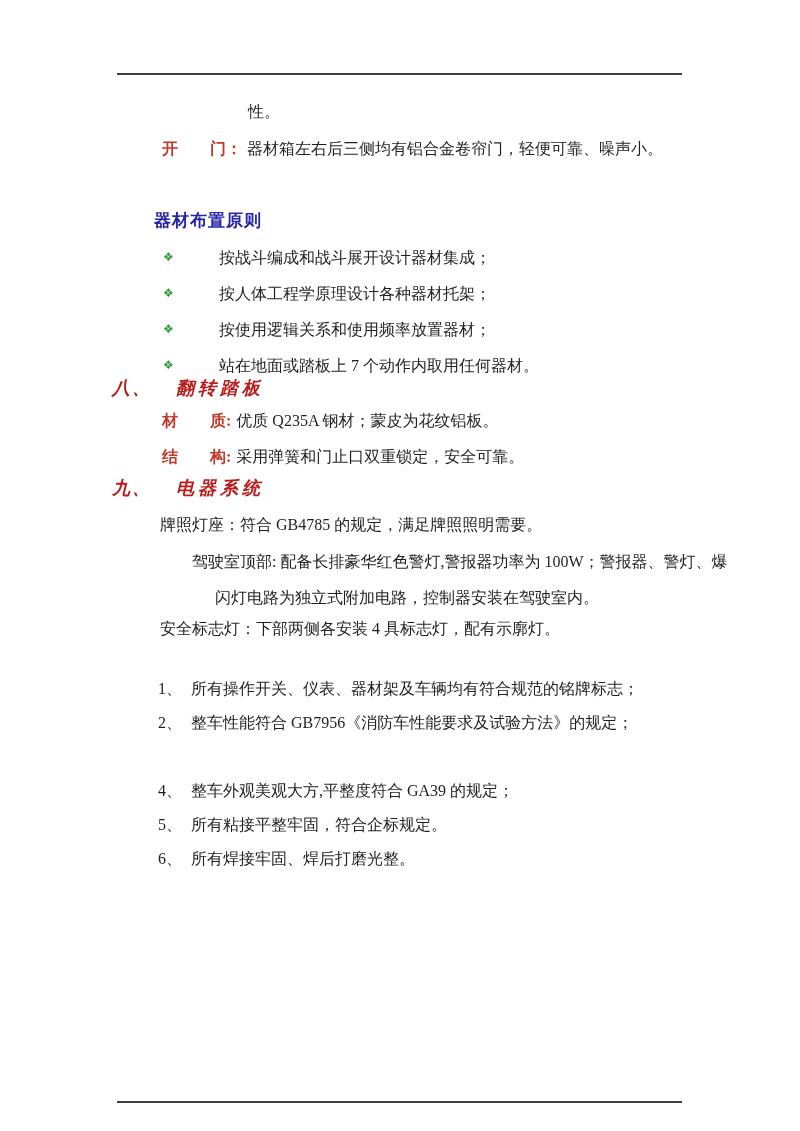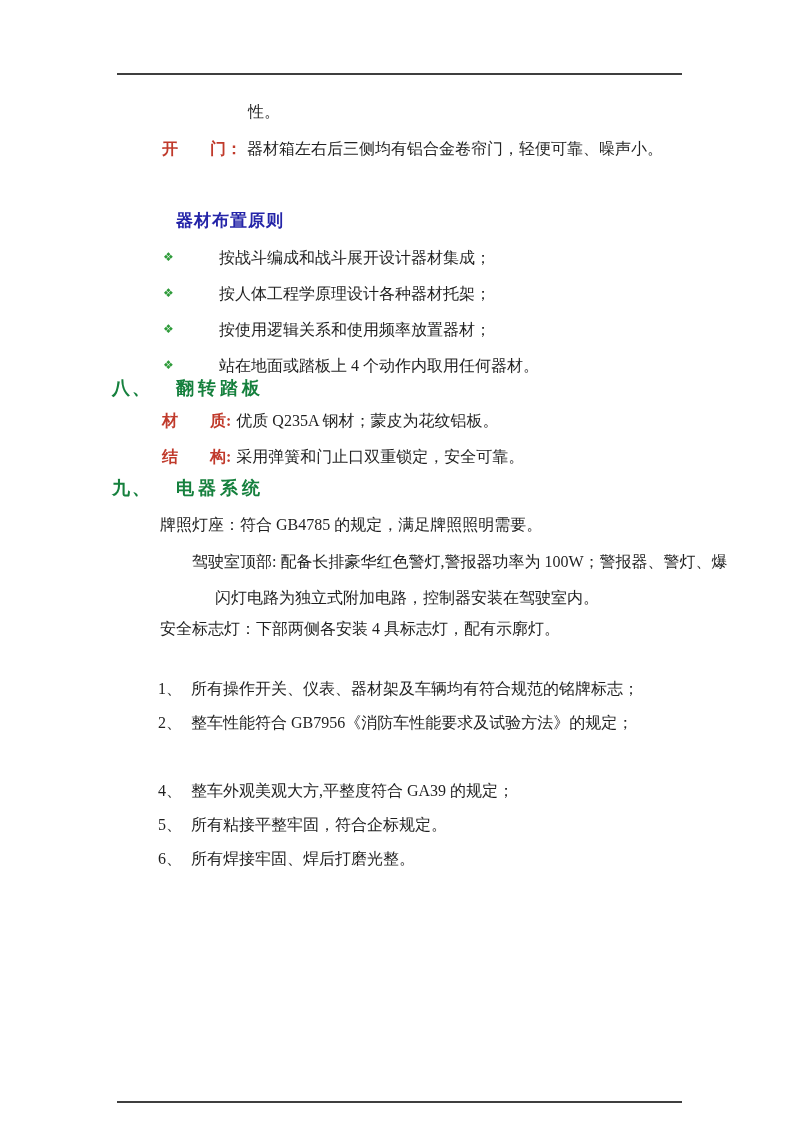--- a/index.html
+++ b/index.html
@@ -47,22 +47,23 @@
   }
   .bullet-text {
     position: absolute;
     left: 219px;
     font-size: 16px;
     line-height: 19px;
     white-space: nowrap;
   }
   .section-heading {
     left: 112px;
-    color: #15803d;
+    color: #b91c1c;
     font-weight: 700;
+    font-style: italic;
     font-size: 18px;
     white-space: nowrap;
   }
   .section-heading .sec-num { margin-right: 24px; letter-spacing: 2px; }
   .section-heading .sec-title { letter-spacing: 4px; }
   .num-item { white-space: nowrap; font-size: 16px; line-height: 19px; }
   .num-item .item-num { margin-right: 9px; }
 </style>
 </head>
 <body>
@@ -70,37 +71,37 @@
 <div class="page">
 
   <div class="abs rule" style="top:73px;"></div>
 
   <div class="abs body-line" style="left:248px; top:102px;">性。</div>
 
   <div class="abs body-line" style="left:162px; top:139px;">
     <span class="red-label">开　　门：</span><span>器材箱左右后三侧均有铝合金卷帘门，轻便可靠、噪声小。</span>
   </div>
 
-  <div class="abs sub-blue-title" style="left:176px; top:209px;font-family:Liberation Mono, monospace;">器材布置原则</div>
+  <div class="abs sub-blue-title" style="left:154px; top:209px;font-family:Liberation Mono, monospace;">器材布置原则</div>
 
   <div class="abs bullet-row" style="top:248px;">
     <span class="bullet-glyph">❖</span>
     <span class="bullet-text">按战斗编成和战斗展开设计器材集成；</span>
   </div>
   <div class="abs bullet-row" style="top:284px;">
     <span class="bullet-glyph">❖</span>
     <span class="bullet-text">按人体工程学原理设计各种器材托架；</span>
   </div>
   <div class="abs bullet-row" style="top:320px;">
     <span class="bullet-glyph">❖</span>
     <span class="bullet-text">按使用逻辑关系和使用频率放置器材；</span>
   </div>
   <div class="abs bullet-row" style="top:356px;">
     <span class="bullet-glyph">❖</span>
-    <span class="bullet-text">站在地面或踏板上 4 个动作内取用任何器材。</span>
+    <span class="bullet-text">站在地面或踏板上 7 个动作内取用任何器材。</span>
   </div>
 
   <div class="abs section-heading" style="top:376px;">
     <span class="sec-num">八、</span><span class="sec-title">翻转踏板</span>
   </div>
 
   <div class="abs body-line" style="left:162px; top:411px;">
     <span class="red-label">材　　质:</span><span>优质 Q235A 钢材；蒙皮为花纹铝板。</span>
   </div>
   <div class="abs section-heading" style="top:476px;">

